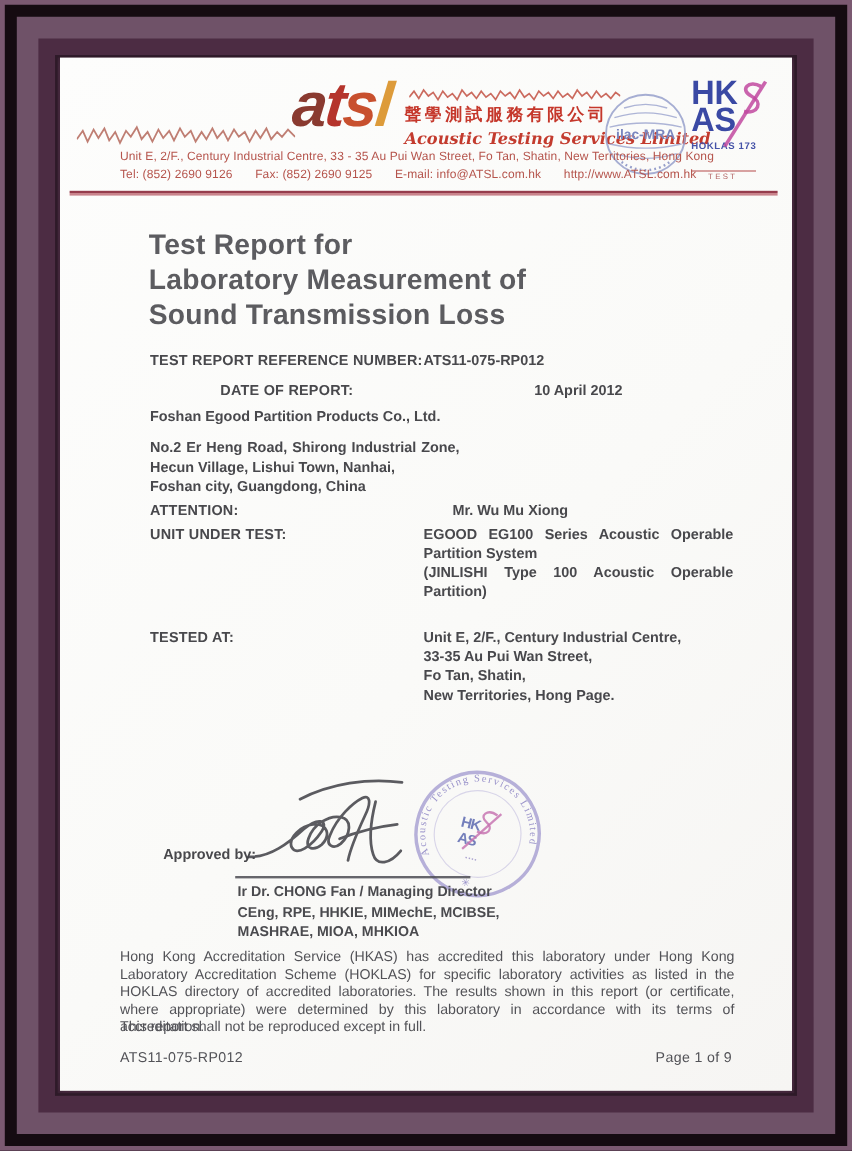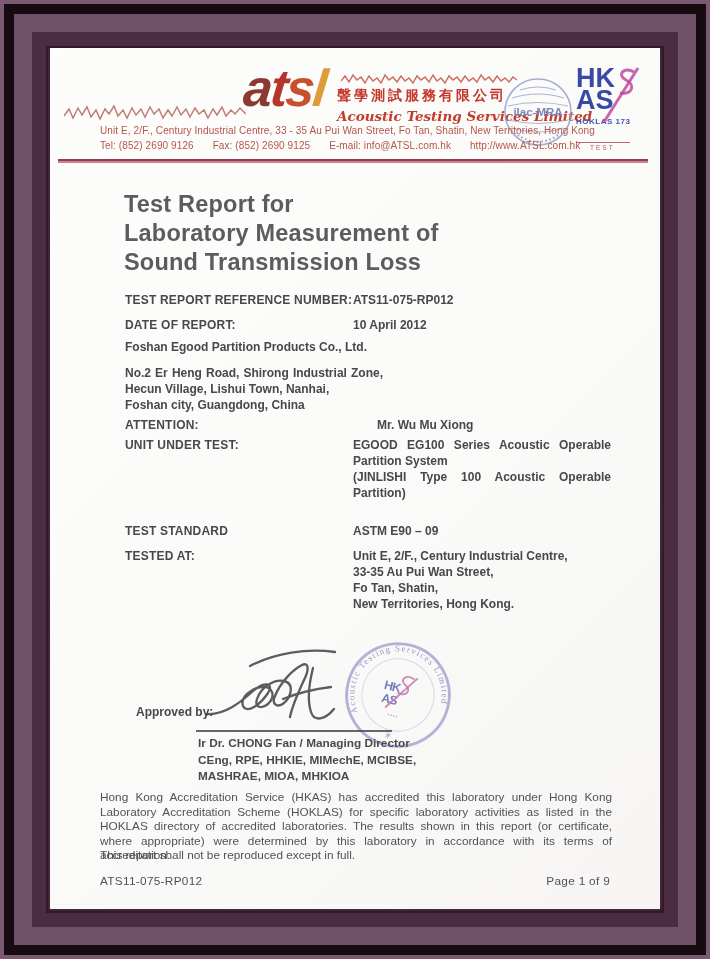--- a/index.html
+++ b/index.html
@@ -80,21 +80,21 @@
     position:absolute; left:74px; top:142px;
     font-size:23.5px; line-height:29px; font-weight:bold; color:#5c5c60;
     letter-spacing:.2px;
   }
   
   .fields { position:absolute; left:75px; top:244px; width:487px; font-size:12px; line-height:16px; font-weight:bold; color:#48484c; }
   .frow { display:flex; }
   .flabel { width:228px; flex:0 0 228px; letter-spacing:.2px; }
   .fvalue { width:258px; flex:0 0 258px; }
   .spread { text-align:justify; text-align-last:justify; }
-  .mb9{margin-bottom:9px;} .mb6{margin-bottom:6px;} .mb8{margin-bottom:4px;gap:24px;}
+  .mb9{margin-bottom:9px;} .mb6{margin-bottom:6px;text-align:center;} .mb8{margin-bottom:4px;gap:24px;}
   .mb4{margin-bottom:4px;} .mb22{margin-bottom:22px;}
   .addr-block { margin-top:10px; }
   
   .sig-section { position:absolute; left:0; top:590px; right:0; height:235px; }
   .approved-by { position:absolute; left:86px; top:67px; font-size:12px; font-weight:bold; color:#48484c; }
   .sig-svg { position:absolute; left:145px; top:4px; }
   .sig-line { position:absolute; left:146px; top:92px; width:196px; height:2px; background:#4b4b52; opacity:.85; }
   .stamp { position:absolute; left:291px; top:0; width:114px; height:114px; transform:rotate(14deg); opacity:.8; mix-blend-mode:multiply; }
   .namelines { position:absolute; left:148px; top:97px; font-size:11.8px; line-height:16.5px; font-weight:bold; color:#4a4a4e; }
   
@@ -206,32 +206,28 @@
     <div class="frow mb22">
       <div class="flabel">UNIT UNDER TEST:</div>
       <div class="fvalue">
         <div class="spread">EGOOD EG100 Series Acoustic Operable</div>
         <div>Partition System</div>
         <div class="spread">(JINLISHI Type 100 Acoustic Operable</div>
         <div>Partition)</div>
       </div>
     </div>
 
-    <div class="frow mb9">
-      <div class="flabel">TEST STANDARD</div>
-      <div class="fvalue">ASTM E90 – 09</div>
-    </div>
 
     <div class="frow">
       <div class="flabel">TESTED AT:</div>
       <div class="fvalue">
         <div>Unit E, 2/F., Century Industrial Centre,</div>
         <div>33-35 Au Pui Wan Street,</div>
         <div>Fo Tan, Shatin,</div>
-        <div>New Territories, Hong Kong.</div>
+        <div>New Territories, Hong Page.</div>
       </div>
     </div>
   </div>
 
   <div class="sig-section">
     <div class="approved-by">Approved by:</div>
 
     <svg class="sig-svg" width="205" height="92" viewBox="0 0 205 92">
       <g fill="none" stroke="#46464c" stroke-width="2.3" stroke-linecap="round" opacity=".88">
         <path d="M55,24 C80,11 112,6 140,10"></path>

